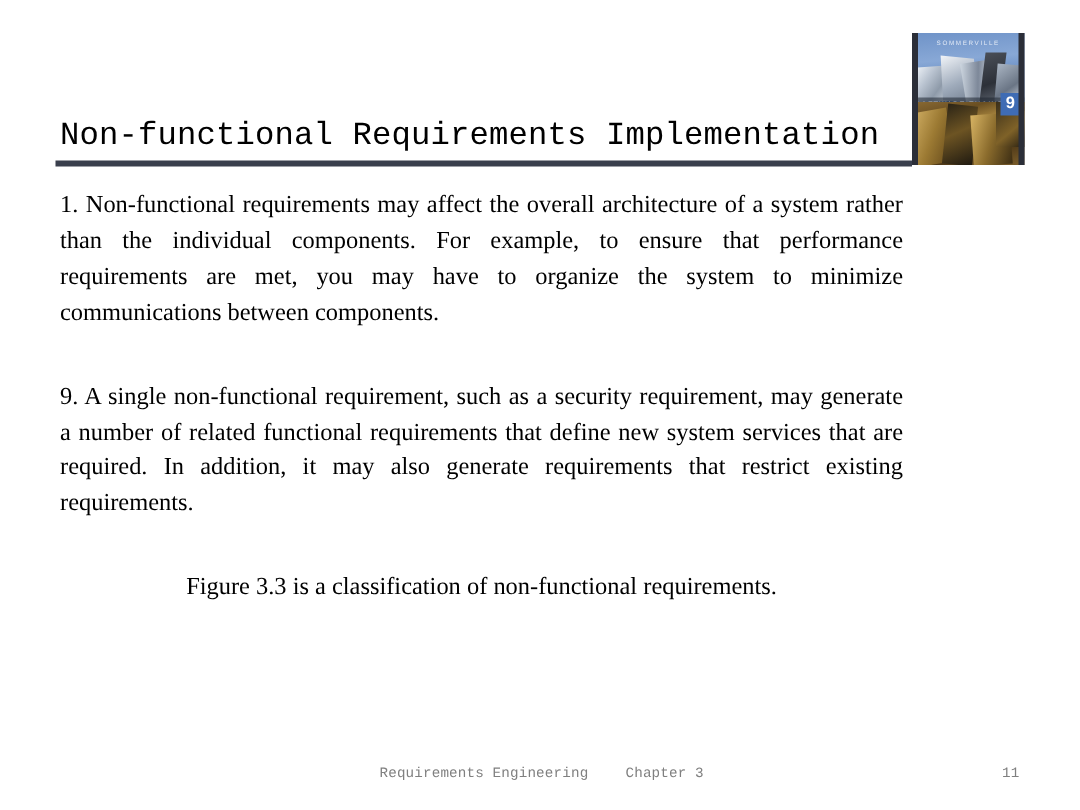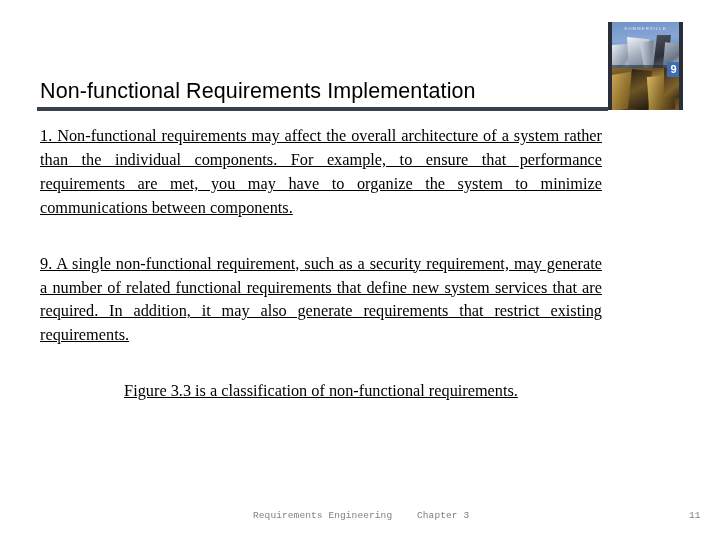--- a/index.html
+++ b/index.html
@@ -25,21 +25,21 @@
   }
 
   
   #title-block {
     position: absolute;
     left: 37px;
     top: 78px;
     width: 571px;
   }
   #slide-title {
-    font-family: Liberation Sans, sans-serif;
+    font-family: Liberation Mono, monospace;
     font-size: 21.5px;
     line-height: 26px;
     color: #000000;
     letter-spacing: 0.1px;
     white-space: nowrap;
     padding-left: 3px;
   }
   #title-rule {
     margin-top: 3px;
     width: 571px;
@@ -153,21 +153,20 @@
     right: 0; top: 0; width: 4px; height: 88px;
     background: #2b2e38;
   }
 
   
   #body-block {
     position: absolute;
     left: 40px;
     top: 124px;
     width: 562px;
-    text-decoration: underline;
   }
   .para {
     font-family: "Liberation Serif", "DejaVu Serif", serif;
     font-size: 16.3px;
     line-height: 23.9px;
     color: #000000;
     text-align: justify;
     text-justify: inter-word;
     margin: 0 0 32px 0;
   }
@@ -184,21 +183,21 @@
   }
   .footer-text {
     position: absolute;
     font-family: Liberation Mono, monospace;
     font-size: 9.5px;
     color: #808080;
     letter-spacing: 0.1px;
   }
   #footer-course { left: 253px; top: 3px; }
   #footer-chapter { left: 417px; top: 3px; }
-  #footer-pagenum { left: 689px; top: 3px; text-align: center; }
+  #footer-pagenum { left: 668px; top: 3px; text-align: center; }
 </style>
 </head>
 <body>
 
 <div id="slide">
 
   <div id="title-block">
     <div id="slide-title">Non-functional Requirements Implementation</div>
     <div id="title-rule"></div>
   </div>

